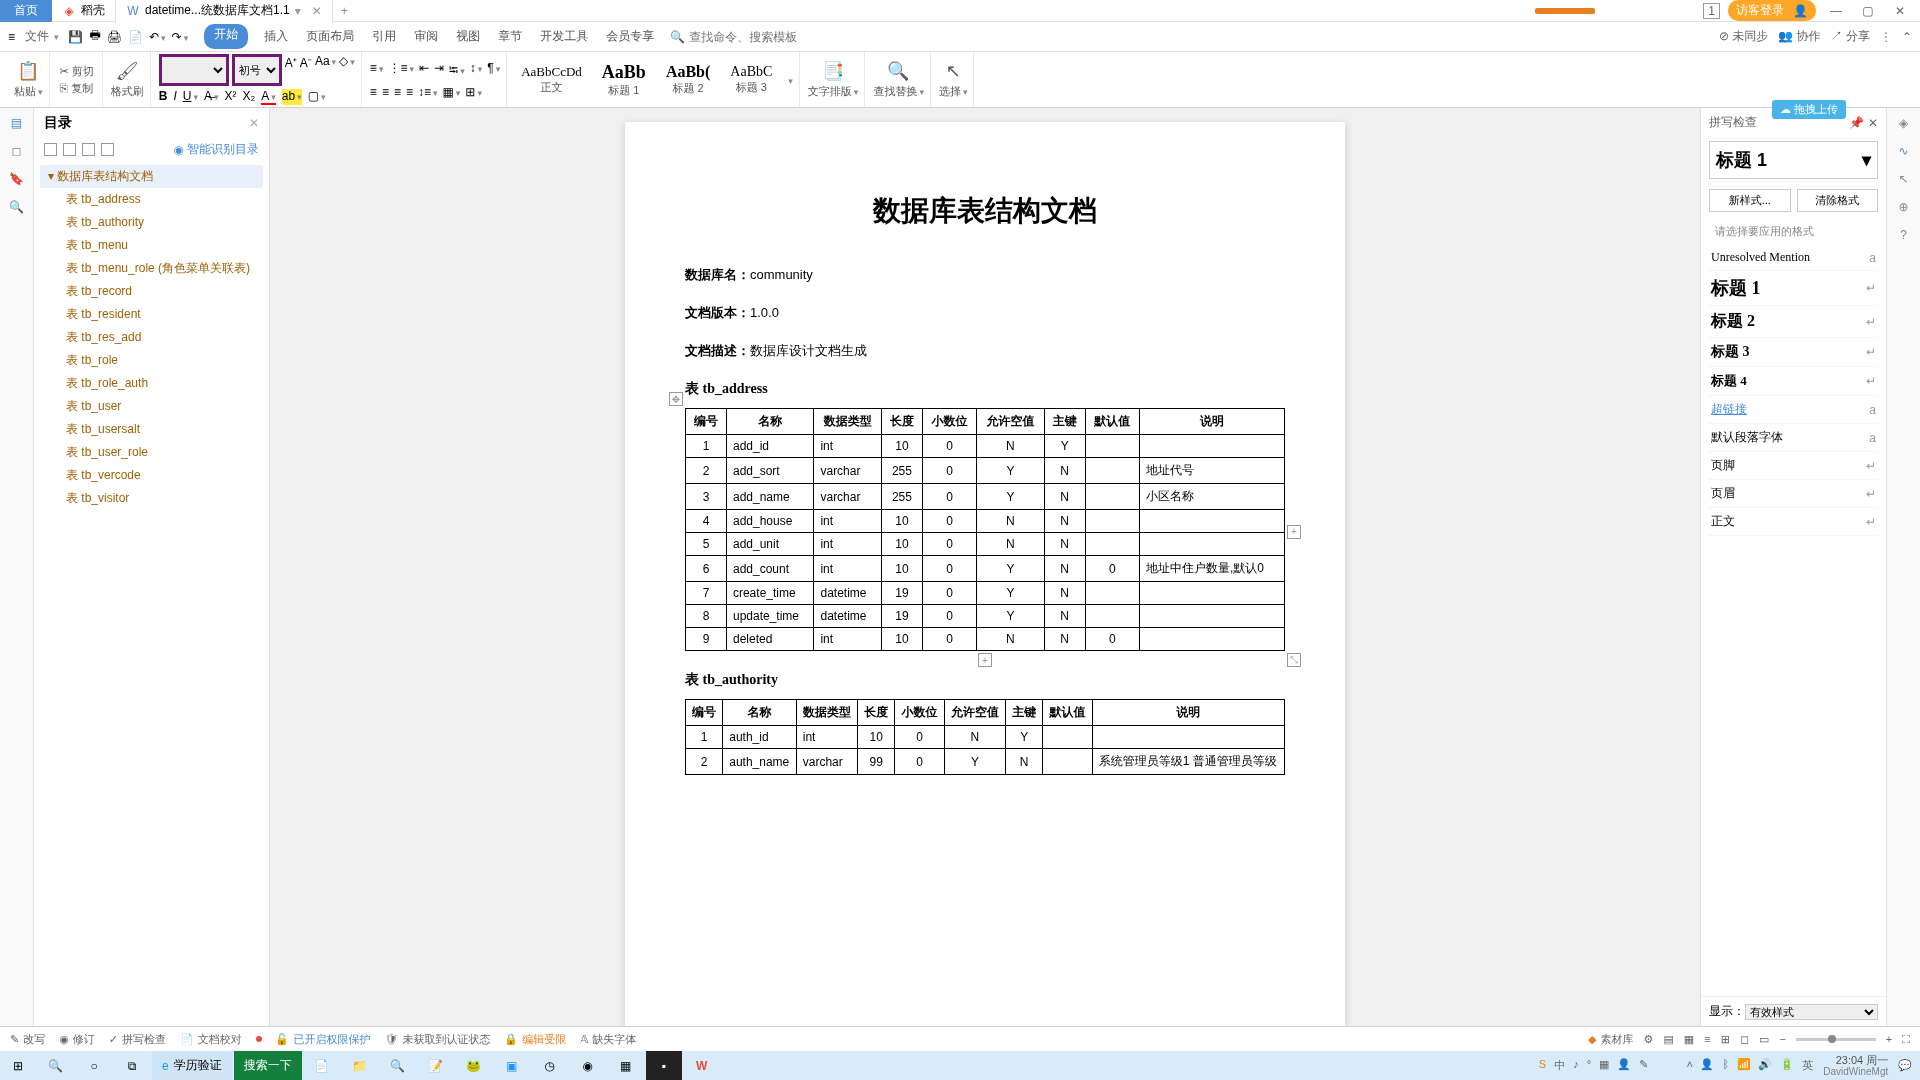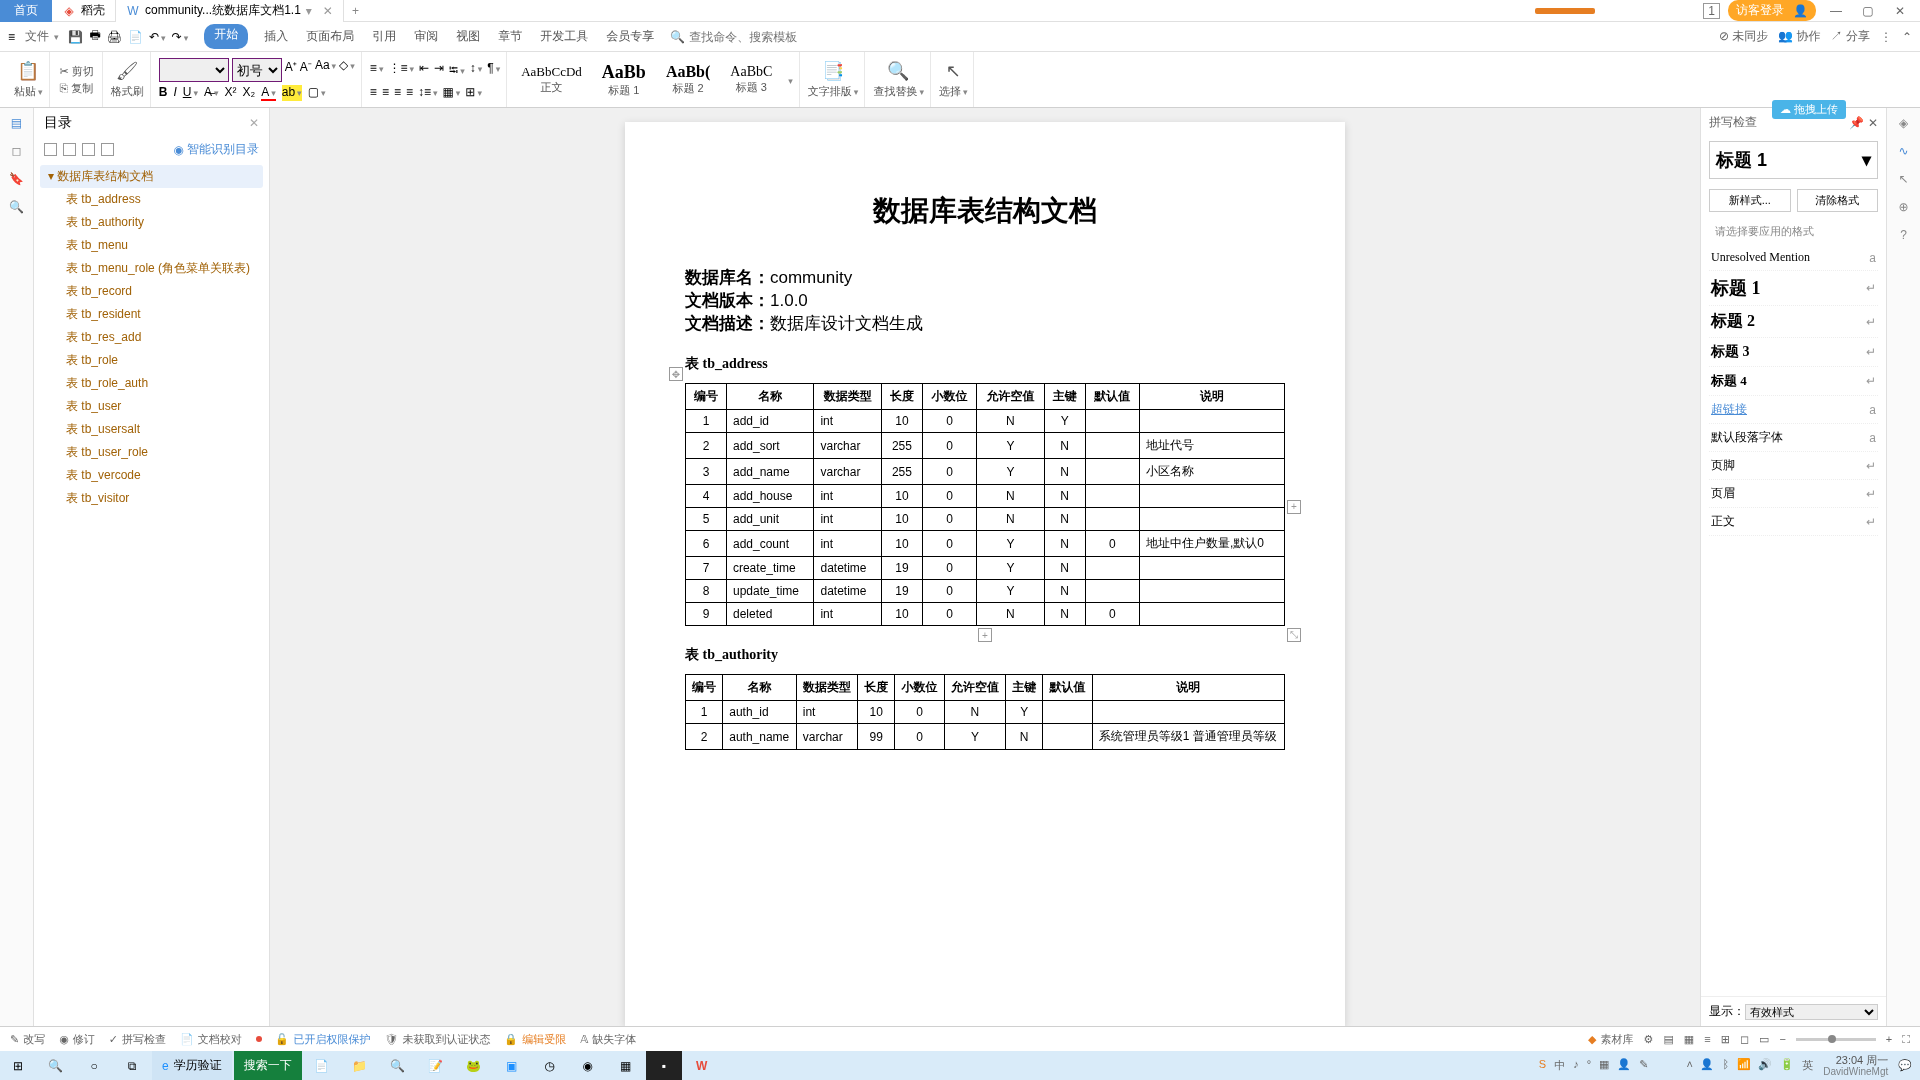--- a/index.html
+++ b/index.html
@@ -29,50 +29,50 @@
 .menu-search input { border: none; outline: none; width: 120px; font-size: 12px; }
 .menu-right { margin-left: auto; display: flex; align-items: center; gap: 10px; color: #666; }
 
 
 .ribbon { height: 56px; background: #fff; display: flex; align-items: center; padding: 0 8px; border-bottom: 1px solid #d0d0d0; gap: 2px; }
 .ribbon-group { display: flex; flex-direction: column; align-items: center; padding: 2px 6px; border-right: 1px solid #e8e8e8; height: 100%; justify-content: center; }
 .ribbon-group.h { flex-direction: row; gap: 4px; }
 .ribbon-sm-btn { display: flex; align-items: center; gap: 3px; color: #555; font-size: 11px; padding: 1px 2px; }
 .ribbon-big-btn { display: flex; flex-direction: column; align-items: center; gap: 2px; color: #555; font-size: 11px; }
 .ribbon-icon-lg { font-size: 18px; }
-.font-select { border: 1px solid #701a75; height: 24px; font-size: 13px; width: 70px; }
+.font-select { border: 3px solid #701a75; height: 32px; font-size: 11px; width: 70px; }
 .style-preview { display: flex; flex-direction: column; align-items: center; padding: 2px 6px; }
 .style-preview .sample { font-size: 13px; font-family: serif; }
 .style-preview.h1 .sample { font-size: 18px; font-weight: bold; }
 .style-preview.h2 .sample { font-size: 16px; font-weight: bold; }
 .style-preview.h3 .sample { font-size: 14px; }
 .style-preview .label { font-size: 11px; color: #555; }
 
 
 .main { display: flex; height: calc(1080px - 22px - 30px - 56px - 25px - 29px); }
 
 
 .left-icons { width: 34px; background: #fafafa; border-right: 1px solid #e0e0e0; display: flex; flex-direction: column; align-items: center; padding-top: 8px; gap: 14px; color: #888; }
 
 
 .outline { width: 236px; background: #fff; border-right: 1px solid #e0e0e0; display: flex; flex-direction: column; }
 .outline-head { display: flex; align-items: center; justify-content: space-between; padding: 6px 10px; }
-.outline-title { font-size: 14px; font-weight: 400; }
+.outline-title { font-size: 14px; font-weight: 700; }
 .outline-tools { padding: 3px 10px; display: flex; align-items: center; gap: 6px; }
 .outline-tools .ai { margin-left: auto; color: #4a8cd6; display: flex; align-items: center; gap: 3px; }
 .outline-list { flex: 1; overflow: auto; padding: 4px 6px; }
 .outline-item { padding: 3px 8px; color: #a16207; cursor: pointer; white-space: nowrap; }
 .outline-item.l0 { background: #e8f0fb; border-radius: 3px; }
 .outline-item.l1 { padding-left: 26px; }
 
 
 .doc-wrap { flex: 1; background: #f0f0f0; display: flex; justify-content: center; overflow: auto; position: relative; }
 .page { width: 720px; background: #fff; margin-top: 14px; box-shadow: 0 2px 8px rgba(0,0,0,0.15); padding: 40px 60px 20px; position: relative; }
 .page h1.doc-title { text-align: center; font-size: 28px; font-family: "SimSun", serif; font-weight: bold; margin: 30px 0 36px; }
-.meta { font-size: 17px; margin: 0 0; font-family: "SimSun", serif; }
+.meta { font-size: 13px; margin: 20px 0; font-family: "SimSun", serif; }
 .meta b { font-weight: bold; }
 .section-h { font-size: 14px; font-weight: bold; margin: 20px 0 10px; font-family: "SimSun", serif; }
 table.db { border-collapse: collapse; width: 100%; font-size: 12px; font-family: "SimSun", serif; }
 table.db th, table.db td { border: 1px solid #000; padding: 4px 6px; text-align: center; }
 table.db td.left { text-align: left; }
 .table-wrap { position: relative; }
 .tbl-handle { position: absolute; width: 14px; height: 14px; border: 1px solid #999; background: #fff; color: #999; font-size: 10px; display: flex; align-items: center; justify-content: center; }
 
 
 .right-icons { width: 34px; background: #fafafa; border-left: 1px solid #e0e0e0; display: flex; flex-direction: column; align-items: center; padding-top: 8px; gap: 14px; color: #888; }
@@ -122,21 +122,21 @@
 <body>
 
 <div class="titlebar">
   <div class="tab-home">首页</div>
   <div class="tab-doc">
     <span class="tab-icon" style="color:#e74c3c">◈</span>
     <span>稻壳</span>
   </div>
   <div class="tab-doc active">
     <span class="tab-icon" style="color:#4a8cd6">W</span>
-    <span>community...统数据库文档1.1</span>
+    <span>datetime...统数据库文档1.1</span>
     <span style="color:#999">▾</span>
     <span class="tab-close">✕</span>
   </div>
   <div class="tab-add">+</div>
   <div class="titlebar-right">
     <div class="orange-bar"></div>
     <span style="border:1px solid #999;padding:0 4px;color:#666">1</span>
     <div class="login-btn">
       <span>访客登录</span>
       <span>👤</span>

